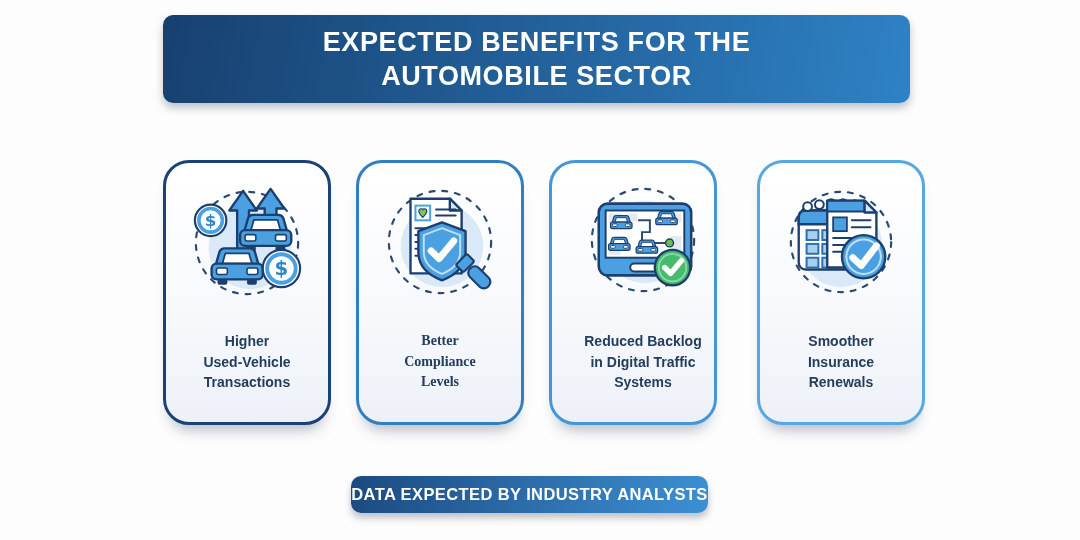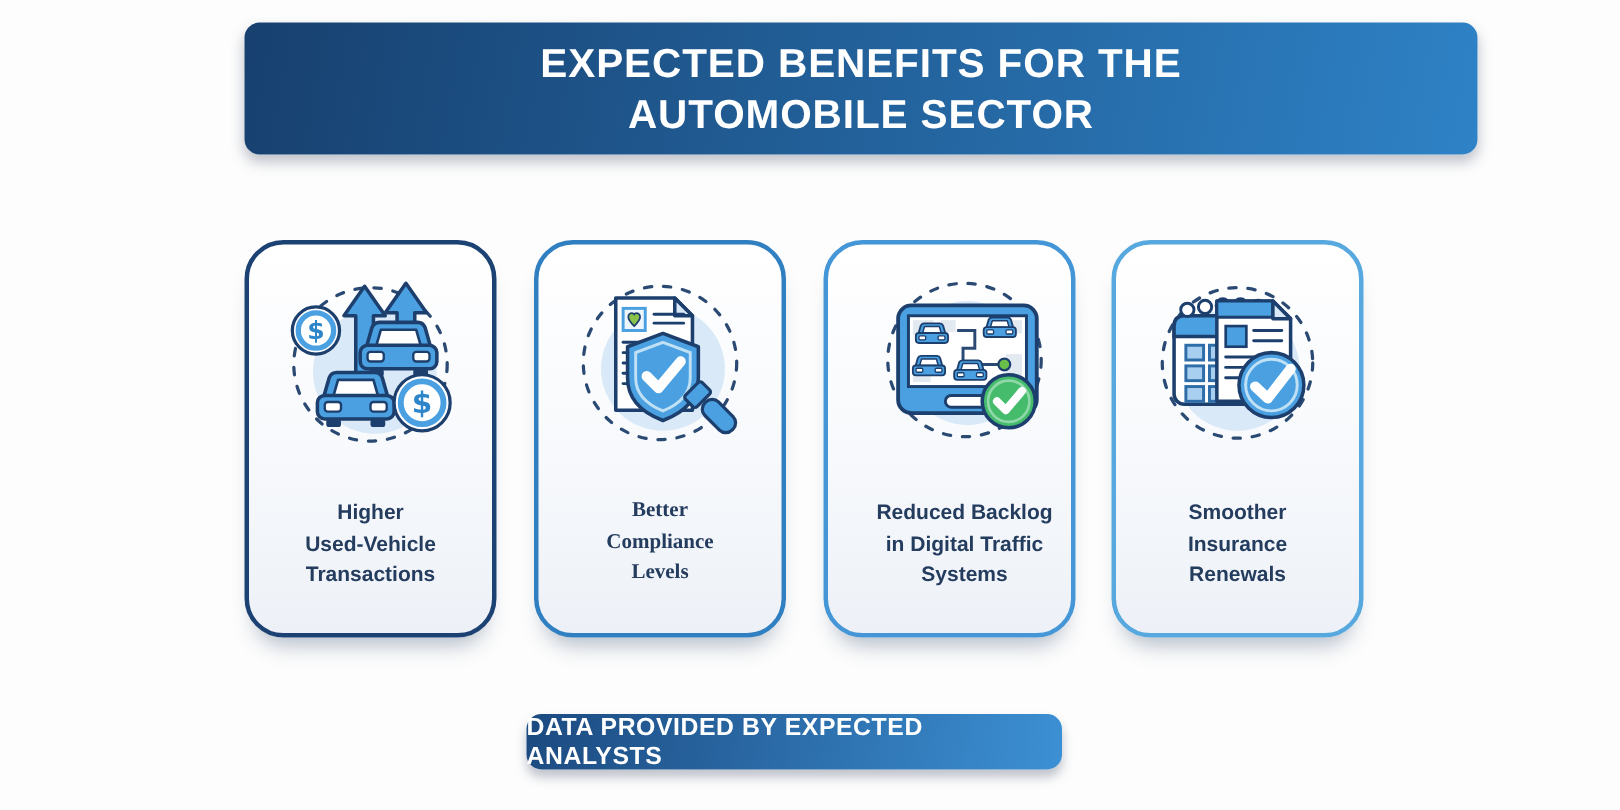--- a/index.html
+++ b/index.html
@@ -3,21 +3,21 @@
 <meta charset="utf-8">
 <style>
   html,body{margin:0;padding:0;background:#ffffff;}
   .canvas{
     position:relative; width:1080px; height:540px; overflow:hidden;
     background:var(--page_background,#fdfdfd);
     font-family:"Liberation Sans", sans-serif;
   }
   
   .banner{
-    position:absolute; left:163px; top:15px; width:822px; height:88px;
+    position:absolute; left:163px; top:15px; width:747px; height:88px;
     border-radius:10px;
     background:linear-gradient(100deg, var(--header_gradient_start,#17406f) 0%, var(--header_gradient_end,#2e82c6) 100%);
     display:flex; align-items:center; justify-content:center;
     box-shadow:0 5px 9px rgba(110,120,140,.45);
   }
   .banner h1{
     margin:0; color:#fff; font-size:27px; line-height:34px; font-weight:bold;
     letter-spacing:.6px; text-align:center; white-space:pre-line;
   }
   
@@ -171,21 +171,21 @@
           <circle cx="90" cy="88" r="14" fill="none" stroke="#8fd8a8" stroke-width="1.8"></circle>
           <path d="M82 88 L88 94 L99 81" fill="none" stroke="#ffffff" stroke-width="5.5" stroke-linecap="round" stroke-linejoin="round"></path>
         </g>
       </svg>
     </div>
     <p class="card-label">Reduced Backlog
 in Digital Traffic
 Systems</p>
   </section>
 
-  <section class="card c4" style="border-color: rgb(86, 168, 222);">
+  <section class="card c4" style="border-color: rgb(86, 168, 222); margin-left: 16px;">
     <div class="icon-wrap">
       <svg viewBox="0 0 120 120">
         <circle cx="60" cy="66" r="42" fill="#d9e9f8"></circle>
         <circle cx="60" cy="62" r="51" fill="none" stroke="#2b4a73" stroke-width="2.2" stroke-dasharray="5 8" stroke-linecap="round"></circle>
         <g stroke="#1d3f6e" stroke-width="2.4">
           <rect x="17" y="30" width="60" height="60" rx="7" fill="#ffffff"></rect>
           <path d="M17 37 Q17 30 24 30 H70 Q77 30 77 37 V44 H17 Z" fill="#4aa0e0"></path>
         </g>
         <g fill="#ffffff" stroke="#1d3f6e" stroke-width="2">
           <circle cx="26" cy="26" r="4.5"></circle>
@@ -221,16 +221,16 @@
           <path d="M72 78 L80.5 86 L96 66" fill="none" stroke="#ffffff" stroke-width="7" stroke-linecap="round" stroke-linejoin="round"></path>
         </g>
       </svg>
     </div>
     <p class="card-label">Smoother
 Insurance
 Renewals</p>
   </section>
 
   <footer class="badge">
-    <span>DATA PROVIDED BY EXPECTED ANALYSTS</span>
+    <span>DATA EXPECTED BY INDUSTRY ANALYSTS</span>
   </footer>
 
 </div>
 
 </body></html>

